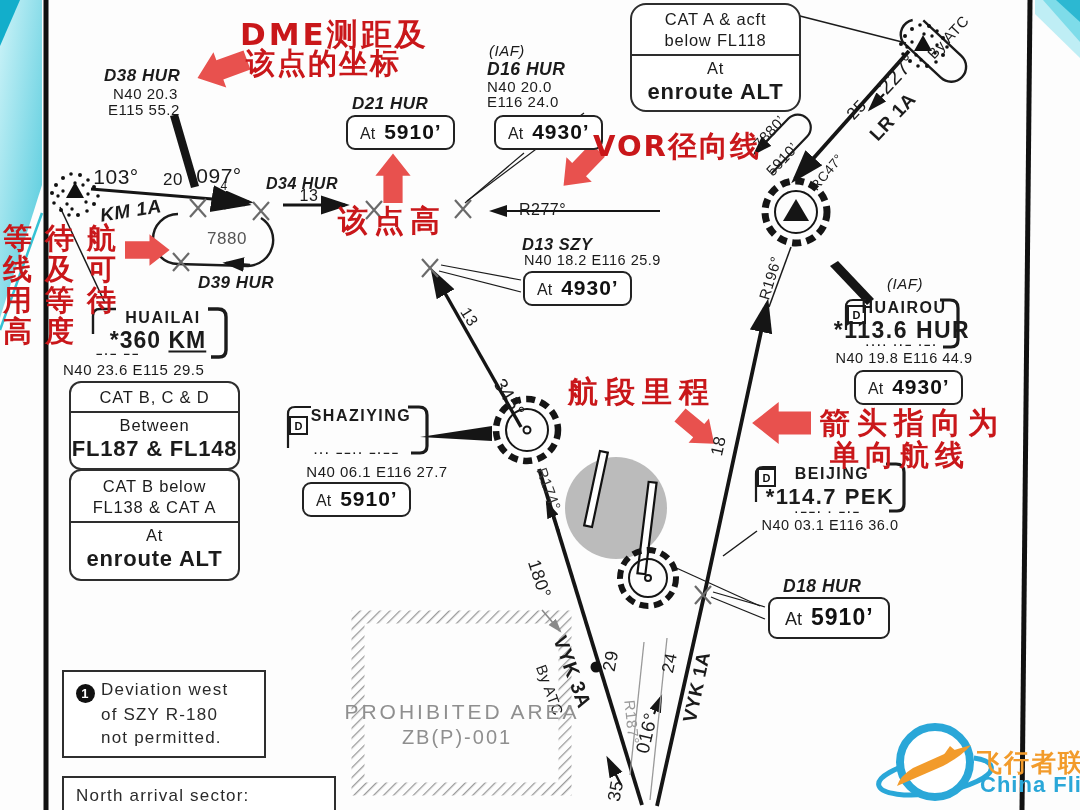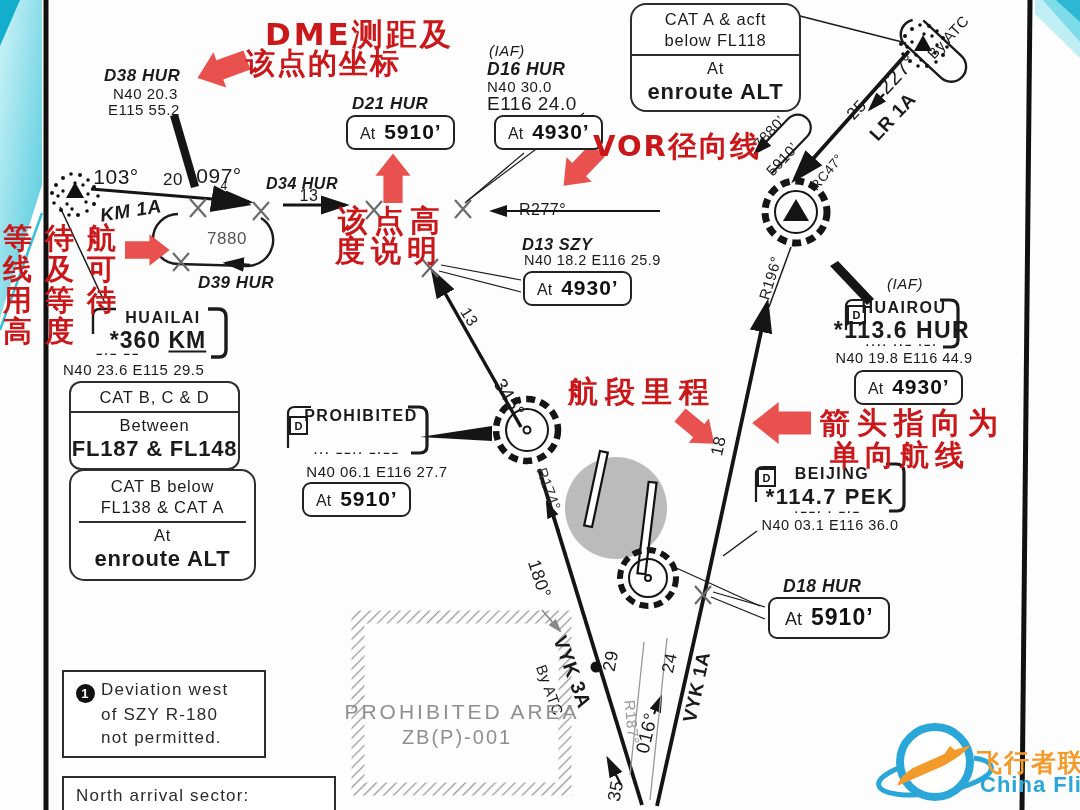--- a/index.html
+++ b/index.html
@@ -211,25 +211,24 @@
   <use href="#redarrow" transform="translate(811,423) rotate(180) scale(0.95)"></use>
 
   <g>
     <ellipse cx="935" cy="776" rx="57" ry="17" transform="rotate(-9 935 776)" fill="none" stroke="#2aa7d8" stroke-width="5" pathLength="300" stroke-dasharray="235 65" stroke-dashoffset="25"></ellipse>
     <circle cx="935" cy="762" r="35" fill="#fff" stroke="#2aa7d8" stroke-width="8"></circle>
     <path d="M 897,786 L 943,766 Q 962,756 971,745 L 951,751 L 913,768 Q 900,776 897,786 Z" fill="#f29b2b"></path>
     <path d="M 936,766 L 950,746 L 957,752 L 943,763 Z" fill="#f29b2b"></path>
   </g>
 </svg>
 
-<span class="lbl red" style="left:240px;top:14px;font-size:31px;letter-spacing:3px;margin-left:25px;">DME测距及</span>
+<span class="lbl red" style="left:240px;top:14px;font-size:31px;letter-spacing:3px;">DME测距及</span>
 <span class="lbl red" style="left:246px;top:44px;font-size:29px;letter-spacing:2px;">该点的坐标</span>
 <span class="lbl red" style="left:593px;top:127px;font-size:29px;letter-spacing:2px;">VOR径向线</span>
 <span class="lbl red" style="left:338px;top:201px;font-size:30px;letter-spacing:6px;">该点高</span>
-<span class="lbl red" style="left:335px;top:231px;font-size:30px;letter-spacing:6px;">度说明</span>
 <span class="lbl red" style="left:3px;top:219px;font-size:29px;letter-spacing:13px;">等待航</span>
 <span class="lbl red" style="left:3px;top:250px;font-size:29px;letter-spacing:13px;">线及可</span>
 <span class="lbl red" style="left:3px;top:281px;font-size:29px;letter-spacing:13px;">用等待</span>
 <span class="lbl red" style="left:3px;top:312px;font-size:29px;letter-spacing:13px;">高度</span>
 <span class="lbl red" style="left:568px;top:372px;font-size:30px;letter-spacing:7px;">航段里程</span>
 <span class="lbl red" style="left:820px;top:403px;font-size:30px;letter-spacing:7px;">箭头指向为</span>
 <span class="lbl red" style="left:830px;top:436px;font-size:29px;letter-spacing:6px;">单向航线</span>
 
 <span class="lbl ctr" style="left:116px;top:177px;font-size:21px;">103°</span>
 <span class="lbl ctr" style="left:173px;top:180px;font-size:17px;">20</span>
@@ -268,22 +267,22 @@
 <span class="lbl" style="left:108px;top:101px;font-size:15px;text-align:center;">E115 55.2</span>
 
 <span class="lbl bi" style="left:352px;top:94px;font-size:17px;">D21 HUR</span>
 <div class="altbox" style="left:346px;top:115px;">
   <span class="at">At</span>
   <span class="val">5910’</span>
 </div>
 
 <span class="lbl" style="left:489px;top:42px;font-size:15px;font-style:italic;">(IAF)</span>
 <span class="lbl bi" style="left:487px;top:59px;font-size:17.5px;">D16 HUR</span>
-<span class="lbl" style="left:487px;top:78px;font-size:15px;">N40 30.0</span>
-<span class="lbl" style="left:487px;top:93px;font-size:19px;">E116 24.0</span>
+<span class="lbl" style="left:487px;top:78px;font-size:15px;">N40 20.0</span>
+<span class="lbl" style="left:487px;top:93px;font-size:15px;">E116 24.0</span>
 <div class="altbox" style="left:494px;top:115px;">
   <span class="at">At</span>
   <span class="val">4930’</span>
 </div>
 
 <span class="lbl bi" style="left:522px;top:235px;font-size:16.5px;">D13 SZY</span>
 <span class="lbl" style="left:524px;top:252px;font-size:14.5px;">N40 18.2 E116 25.9</span>
 <div class="altbox" style="left:523px;top:271px;">
   <span class="at">At</span>
   <span class="val">4930’</span>
@@ -296,21 +295,21 @@
 </div>
 
 <span class="lbl ctr navname" style="left:163px;top:318px;font-size:16px;">HUAILAI</span>
 <span class="lbl ctr b" style="left:158px;top:340px;font-size:23px;letter-spacing:1px;"><span>*360</span> <u>KM</u></span>
 <span class="lbl morse" style="left:96px;top:348px;">−·−  −−</span>
 <span class="lbl" style="left:63px;top:361px;font-size:15px;">N40 23.6 E115 29.5</span>
 
 <div class="dbox" style="left:289px;top:416px;">
       <span>D</span>
     </div>
-<span class="lbl ctr navname" style="left:361px;top:416px;font-size:16px;">PROHIBITED</span>
+<span class="lbl ctr navname" style="left:361px;top:416px;font-size:16px;">SHAZIYING</span>
 <span class="lbl ctr morse" style="left:357px;top:453px;">···  −−··  −·−−</span>
 <span class="lbl ctr" style="left:365px;top:471px;font-size:15px;margin-left:12px;">N40 06.1 E116 27.7</span>
 <div class="altbox" style="left:302px;top:482px;">
   <span class="at">At</span>
   <span class="val">5910’</span>
 </div>
 
 <span class="lbl ctr" style="left:905px;top:283px;font-size:15px;font-style:italic;">(IAF)</span>
 <div class="dbox" style="left:847px;top:305px;">
       <span>D</span>
@@ -340,21 +339,21 @@
   <div class="bd">enroute ALT</div>
 </div>
 
 <div class="rbox" style="left:69px;top:381px;width:167px;padding:4px 0 6px;">
   <div class="rw">CAT B, C &amp; D</div>
   <div class="dv"></div>
   <div class="rw">Between</div>
   <div class="bd">FL187 &amp; FL148</div>
 </div>
 
-<div class="rbox" style="left:69px;top:469px;width:167px;padding:5px 8px 7px;border-radius:15px;">
+<div class="rbox" style="left:69px;top:469px;width:167px;padding:5px 0 7px;">
   <div class="rw">CAT B below</div>
   <div class="rw">FL138 &amp; CAT A</div>
   <div class="dv"></div>
   <div class="rw">At</div>
   <div class="bd">enroute ALT</div>
 </div>
 
 <div class="sqbox" style="left:62px;top:670px;width:178px;">
   <div><span class="bullet">1</span><span>Deviation west</span></div>
   <div style="padding-left:25px;">of SZY R-180</div>

